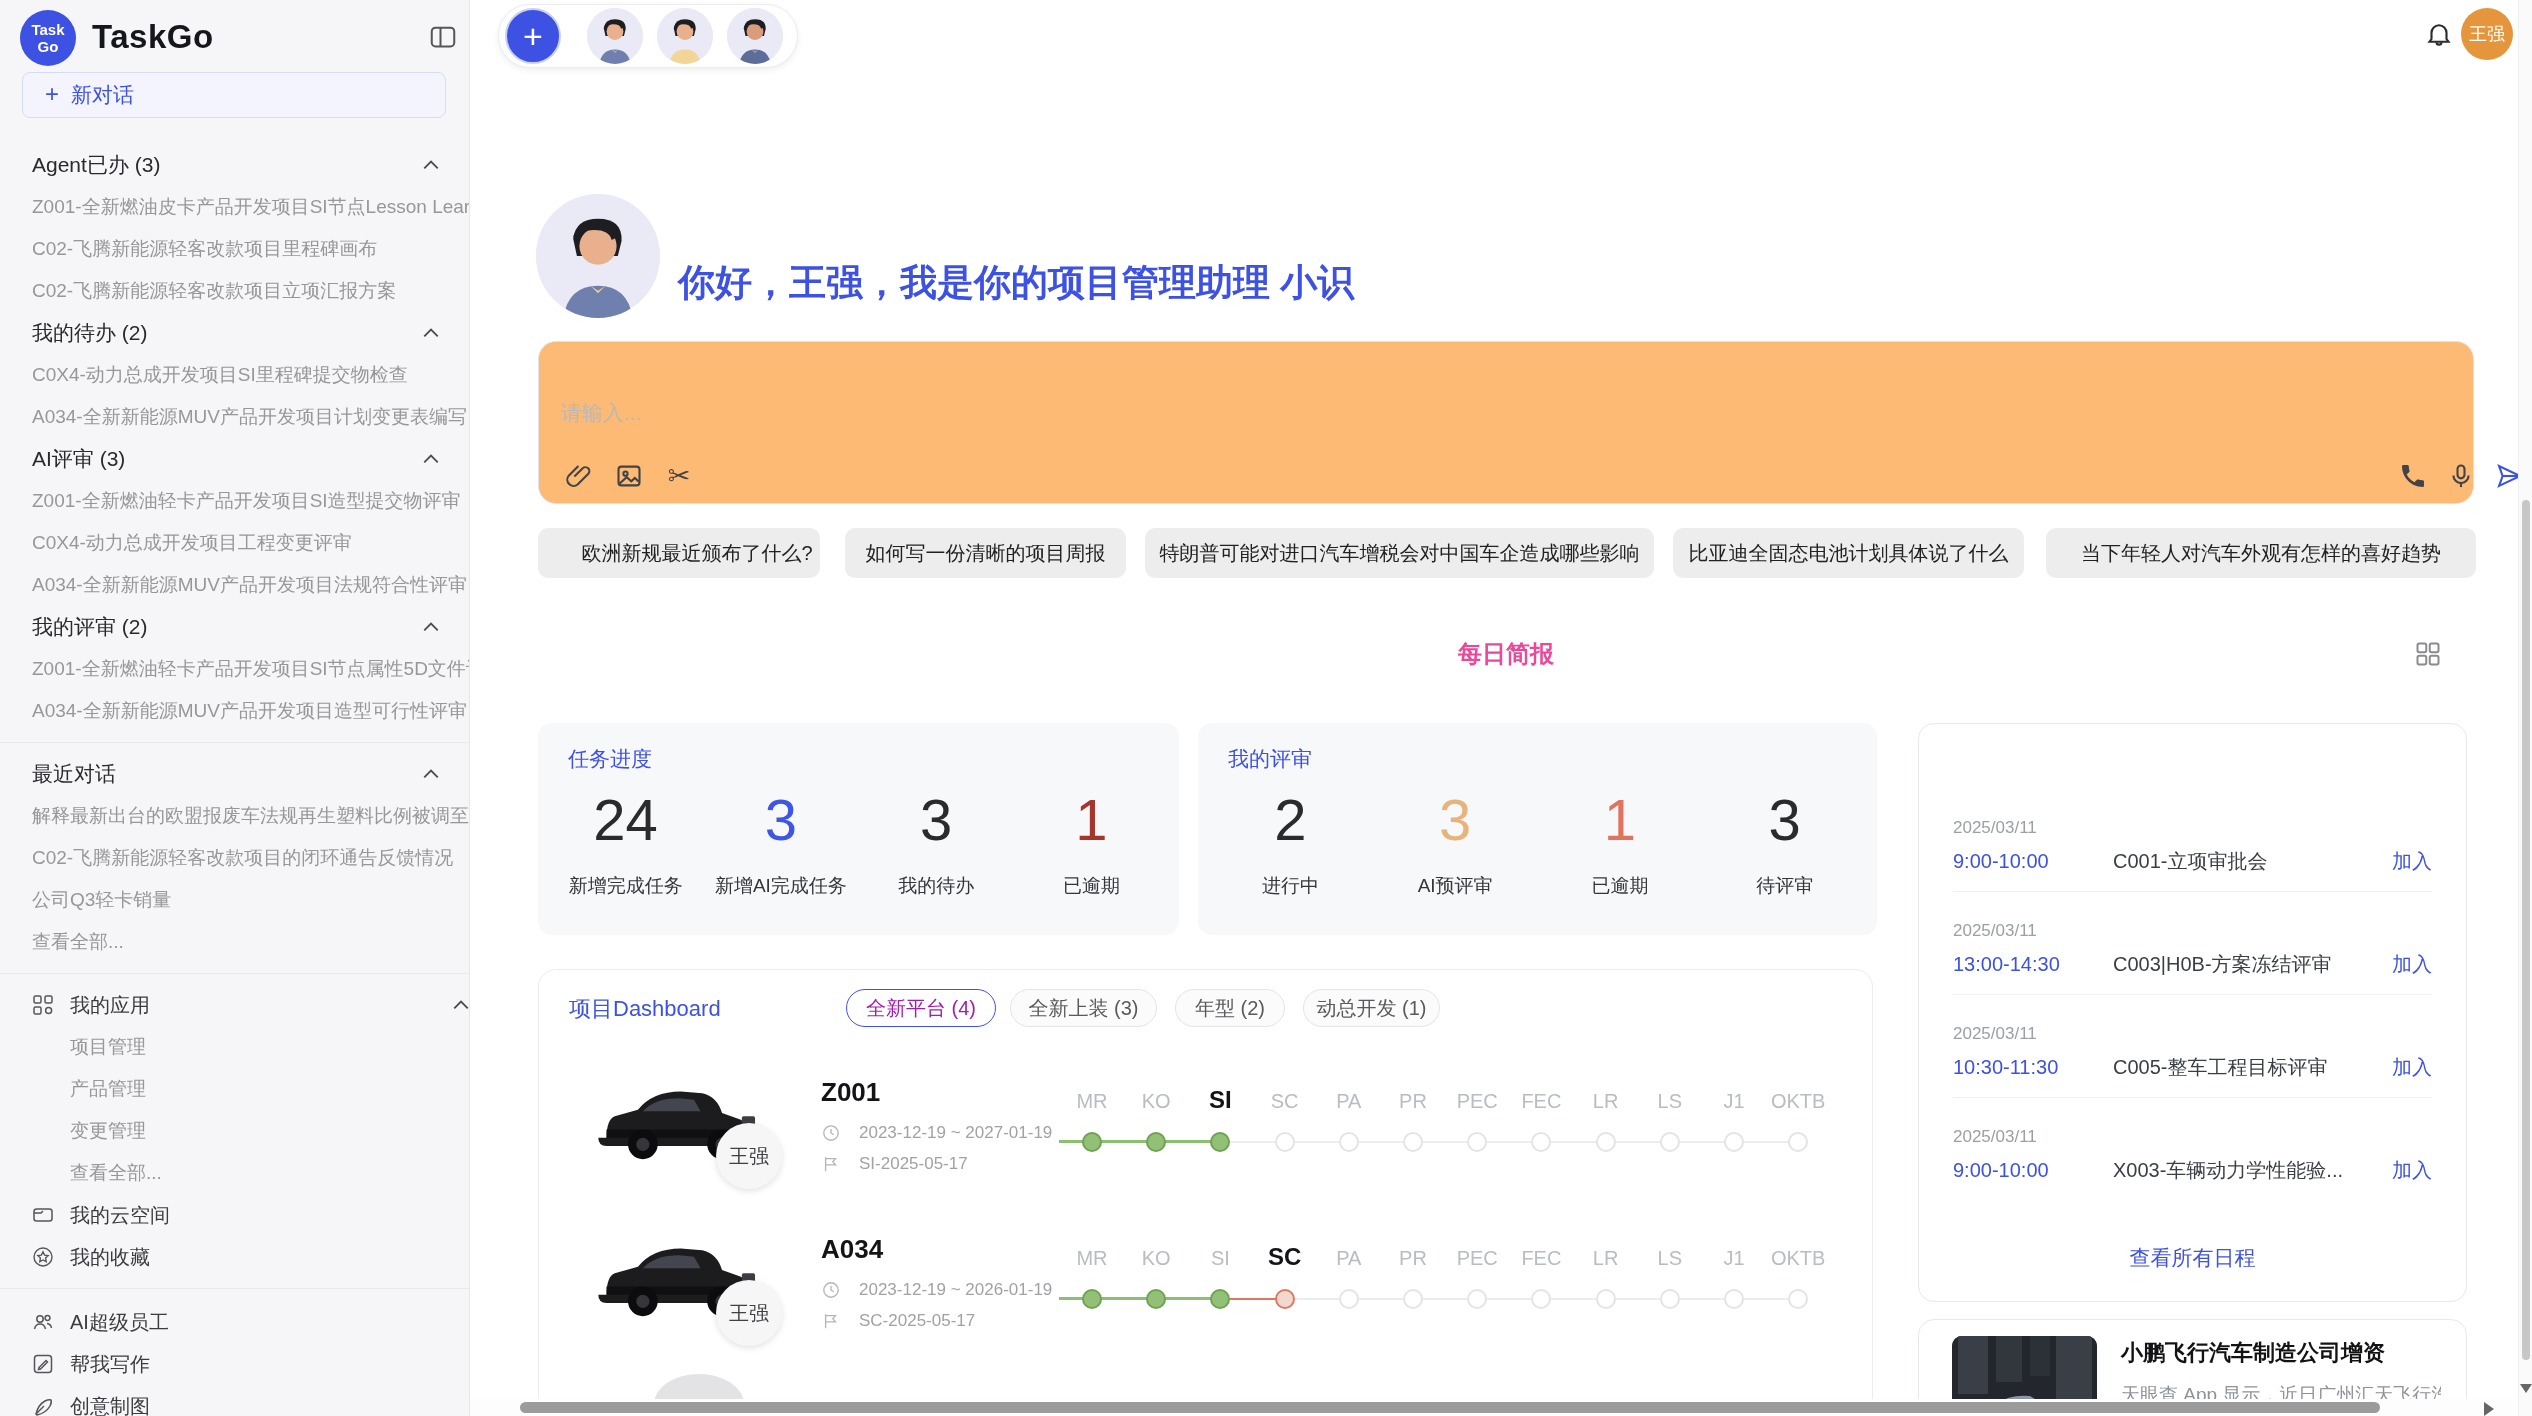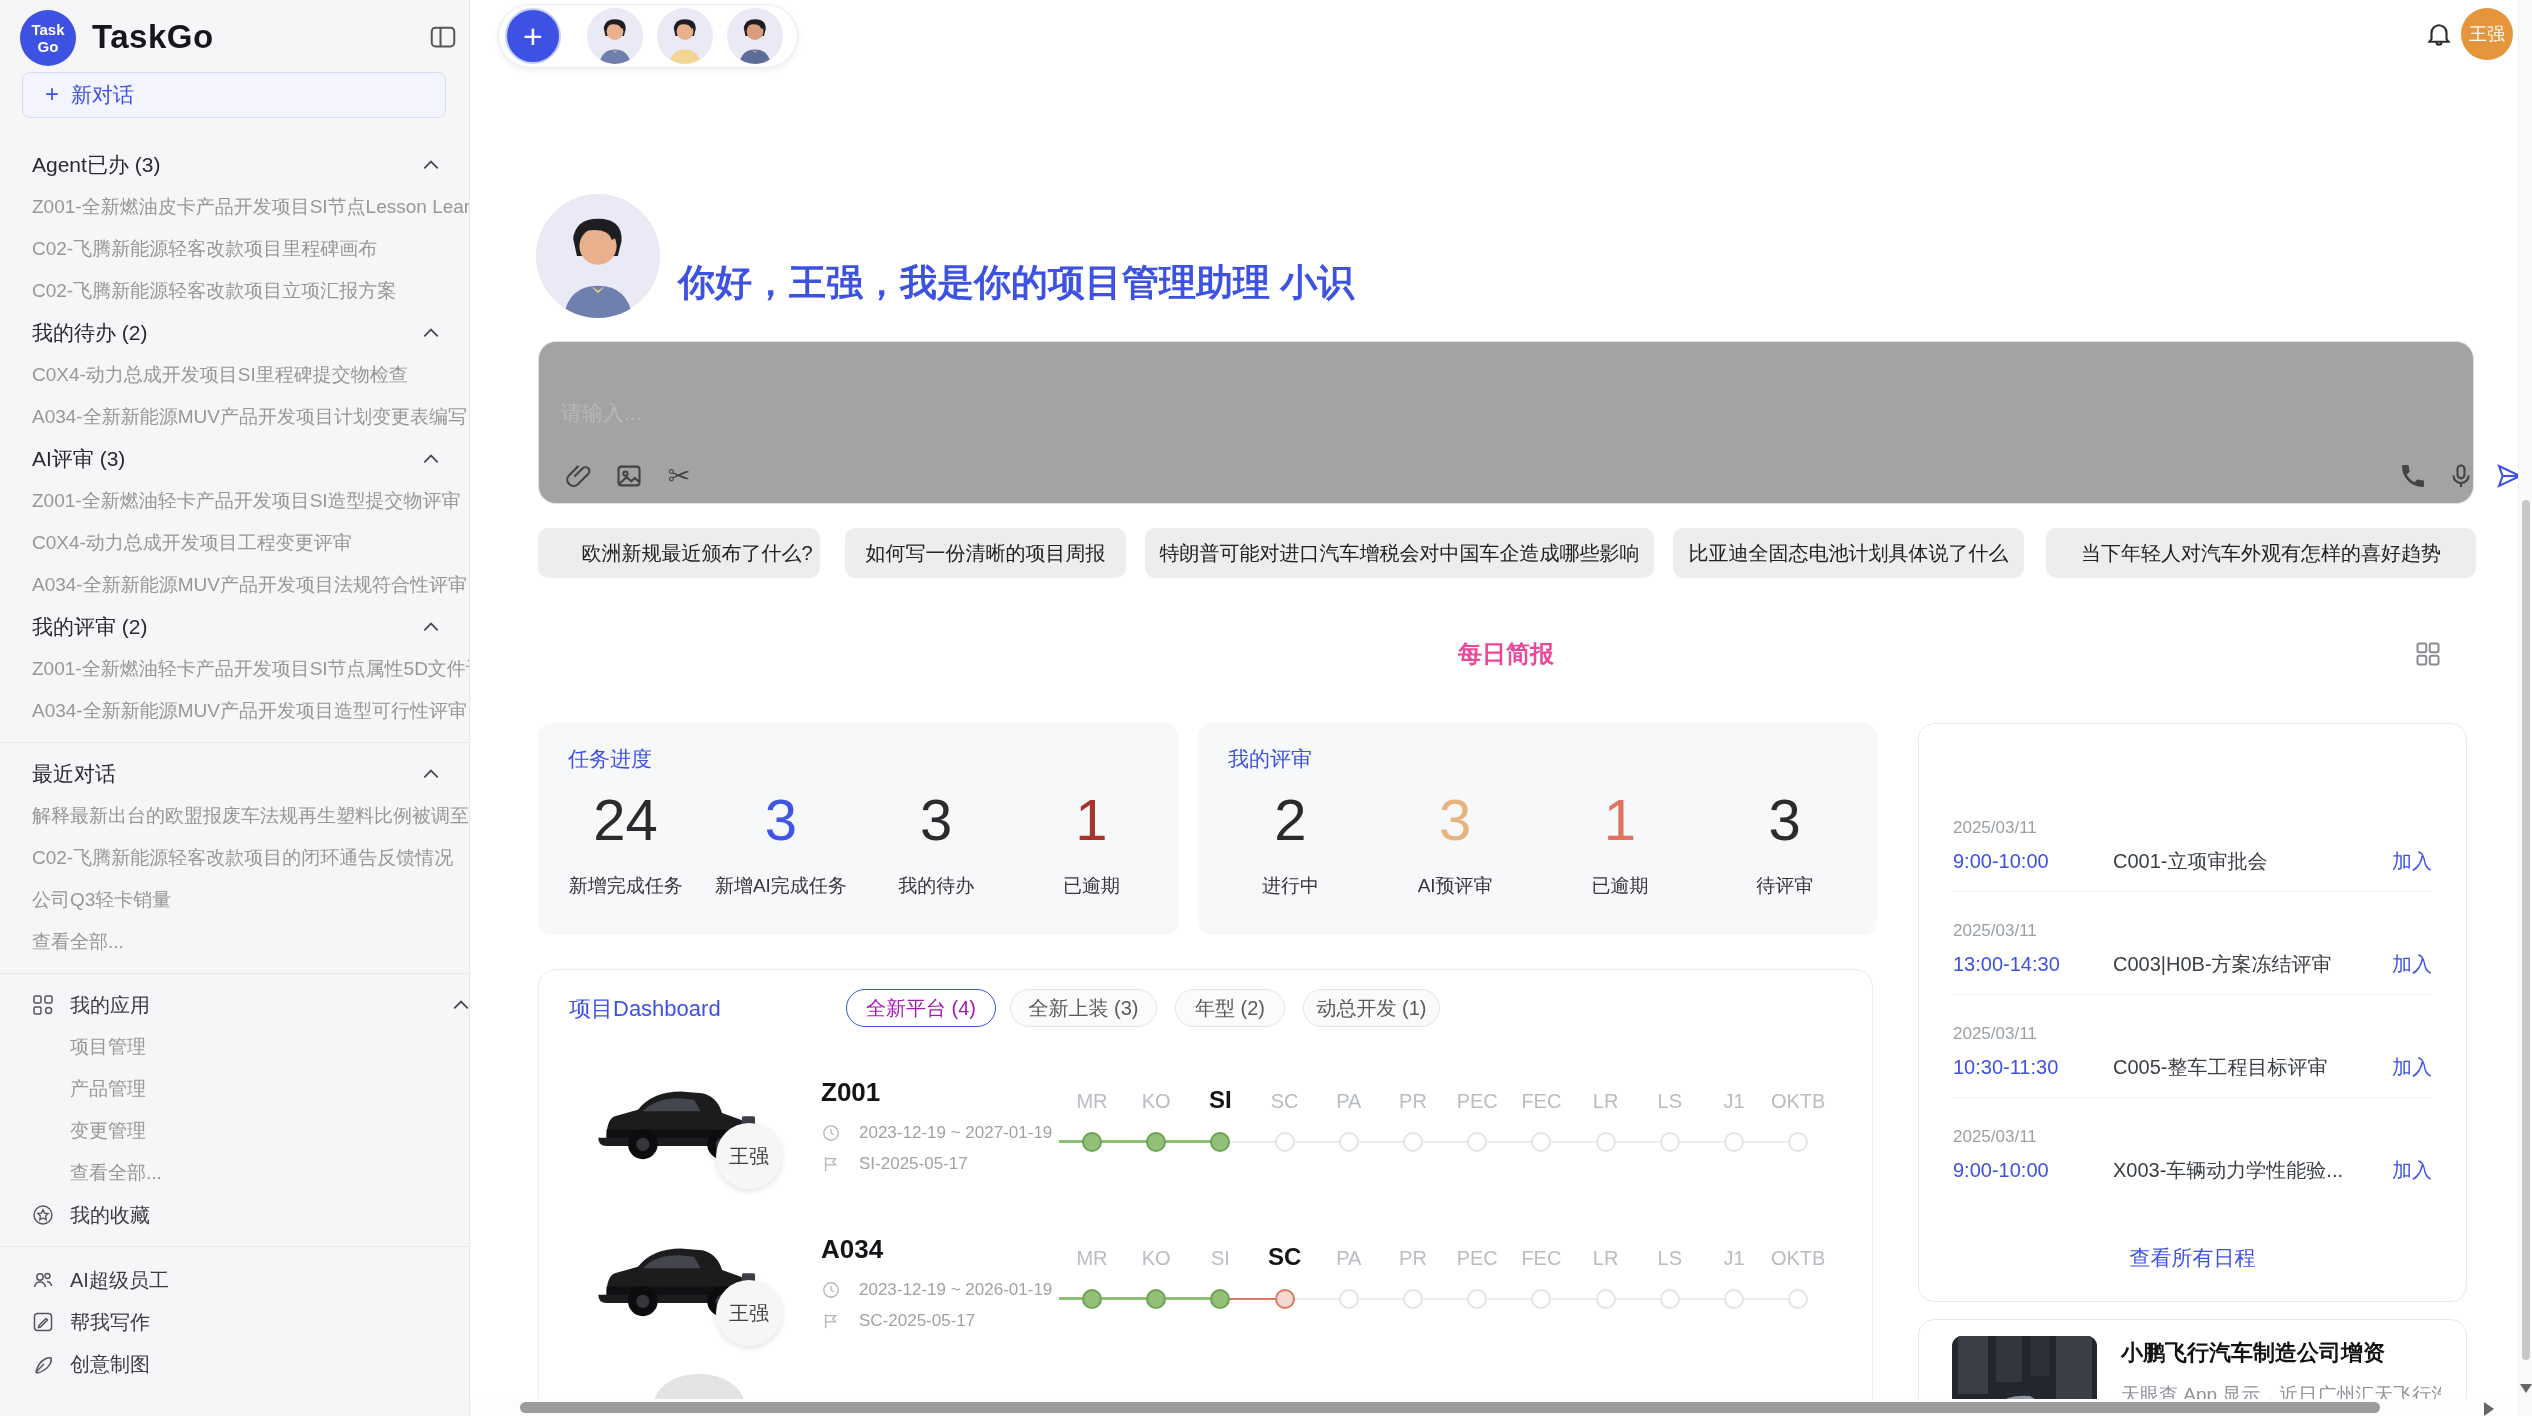--- a/index.html
+++ b/index.html
@@ -22,21 +22,21 @@
   .mini-ic{width:22px;height:22px;flex:0 0 22px;color:#56565a;}
   
   .top-pill{position:absolute;left:498px;top:4px;width:300px;height:64px;background:#fff;border:1px solid #ececf0;border-radius:33px;box-shadow:0 2px 6px rgba(0,0,0,.07);}
   .plus-avatar{position:absolute;left:6px;top:3px;width:56px;height:56px;border-radius:50%;background:#3d51e3;color:#fff;display:flex;align-items:center;justify-content:center;font-size:34px;font-weight:300;border:2px solid #c8d0f5;}
   .mini-avatar{position:absolute;top:3px;width:56px;height:56px;border-radius:50%;overflow:hidden;background:#e9e8f5;}
   .bell{position:absolute;left:2424px;top:19px;width:30px;height:30px;color:#2c2c30;}
   .user-avatar{position:absolute;left:2461px;top:8px;width:52px;height:52px;border-radius:50%;background:#e5953b;color:#fff;display:flex;align-items:center;justify-content:center;font-size:18px;}
   
   .greet-avatar{position:absolute;left:536px;top:194px;width:124px;height:124px;border-radius:50%;overflow:hidden;background:#eae9f6;}
   .greet-text{position:absolute;left:678px;top:258px;font-size:37px;font-weight:700;color:#3d51e3;}
-  .input-box{position:absolute;left:538px;top:341px;width:1936px;height:163px;border:1.5px solid #e2e2e7;border-radius:18px;background:#a3a3a3;}
+  .input-box{position:absolute;left:538px;top:341px;width:1936px;height:163px;border:1.5px solid #e2e2e7;border-radius:18px;background:#fdba74;}
   .input-box input{position:absolute;left:20px;top:58px;width:1200px;border:none;outline:none;font-size:21px;color:#333;background:transparent;}
   .input-box input::placeholder{color:#b8b8bc;}
   .in-ic{position:absolute;width:28px;height:28px;color:#434347;top:120px;}
   .chip{position:absolute;top:528px;height:50px;background:#ededed;border-radius:10px;display:flex;align-items:center;justify-content:center;font-size:20px;color:#222;padding:0 10px;white-space:nowrap;overflow:hidden;}
   
   .brief-title{position:absolute;left:538px;top:638px;width:1936px;text-align:center;font-size:24px;font-weight:700;color:#ec4899;}
   .grid-ic{position:absolute;left:2414px;top:640px;width:28px;height:28px;color:#8a8a90;}
   .stat-card{position:absolute;top:723px;height:212px;background:#f7f8fa;border-radius:14px;}
   .stat-title{position:absolute;left:30px;top:22px;font-size:21px;color:#3d51e3;}
   .stat-cols{position:absolute;left:10px;right:10px;top:62px;display:flex;}
@@ -161,20 +161,27 @@
           </svg>
           <span style="flex:1">我的应用</span>
           <svg viewBox="0 0 16 10" width="18" height="12" fill="none" stroke="#4a4a4e" stroke-width="1.6">
             <polyline points="2,8 8,2 14,8"></polyline>
           </svg>
         </div>
         <div class="icon-row sub">项目管理</div>
         <div class="icon-row sub">产品管理</div>
         <div class="icon-row sub">变更管理</div>
         <div class="icon-row sub">查看全部...</div>
+        <div class="icon-row">
+          <svg class="mini-ic" viewBox="0 0 22 22" fill="none" stroke="currentColor" stroke-width="1.5">
+            <rect x="2" y="5" width="18" height="12" rx="2.5"></rect>
+            <path d="M2 9 h7 l2-2"></path>
+          </svg>
+          <span>我的云空间</span>
+        </div>
         <div class="icon-row">
           <svg class="mini-ic" viewBox="0 0 22 22" fill="none" stroke="currentColor" stroke-width="1.4">
             <circle cx="11" cy="11" r="9"></circle>
             <path d="M11 5.8 l1.6 3.3 3.6.5 -2.6 2.5.6 3.6 -3.2-1.7 -3.2 1.7.6-3.6 -2.6-2.5 3.6-.5z"></path>
           </svg>
           <span>我的收藏</span>
         </div>
         <div class="side-divider"></div>
         <div class="icon-row" style="margin-top:12px">
           <svg class="mini-ic" viewBox="0 0 22 22" fill="none" stroke="currentColor" stroke-width="1.5">

